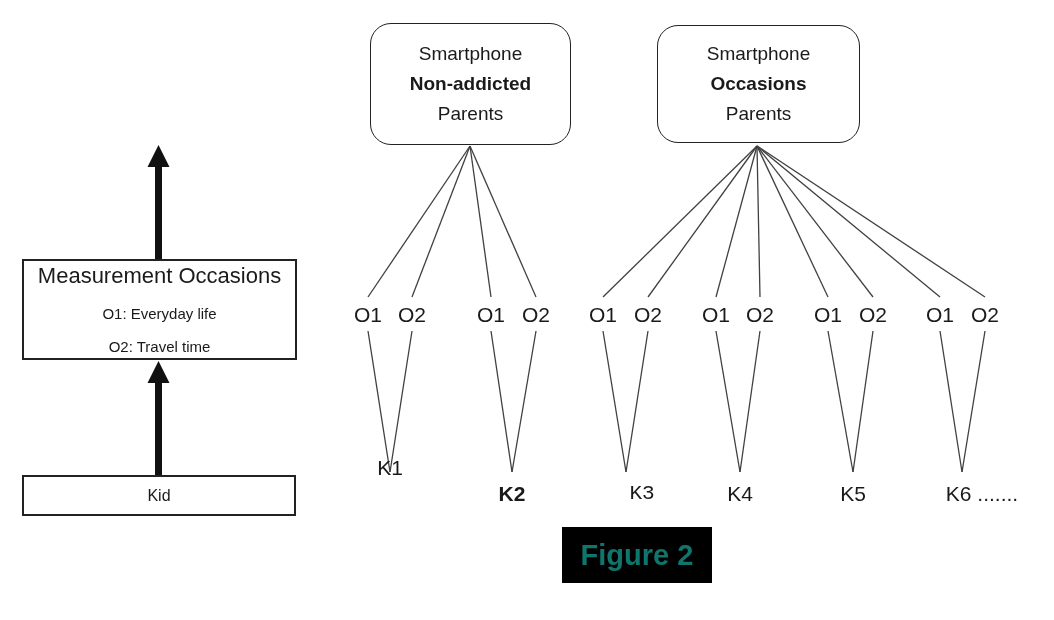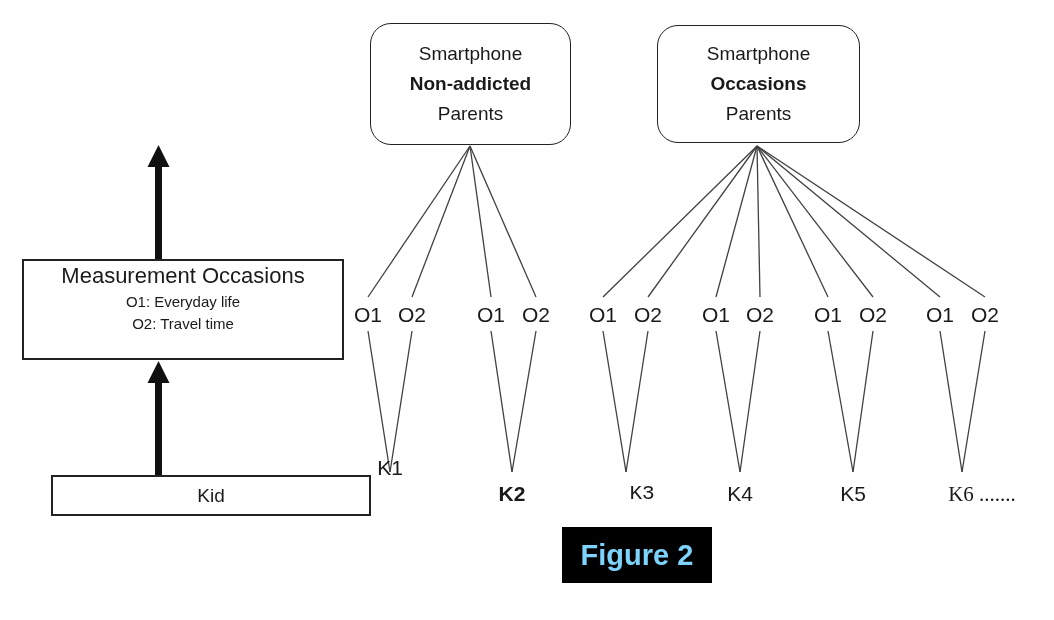--- a/index.html
+++ b/index.html
@@ -21,24 +21,24 @@
     position: absolute;
     border: 2px solid #222222;
     background: #ffffff;
     display: flex;
     align-items: center;
     justify-content: center;
     text-align: center;
     box-sizing: border-box;
   }
   #parent-box  { left: 22px; top: 103px; width: 274px; height: 41px; font-size: 21px; }
-  #kid-box     { left: 22px; top: 475px; width: 320px; height: 41px; font-size: 19px; margin-left: 29px; }
+  #kid-box     { left: 22px; top: 475px; width: 274px; height: 41px; font-size: 16px; }
   #measurement-box {
-    left: 22px; top: 259px; width: 322px; height: 101px;
-    flex-direction: column; justify-content: flex-start;
+    left: 22px; top: 259px; width: 275px; height: 101px;
+    flex-direction: column; justify-content: space-between;
   }
   .m-title { font-size: 22px; line-height: 30px; }
   .m-sub   { font-size: 15px; line-height: 22px; }
   .rounded-box {
     position: absolute;
     border: 1.5px solid #222222;
     border-radius: 21px;
     background: #ffffff;
     display: flex;
     flex-direction: column;
@@ -56,21 +56,21 @@
     position: absolute;
     transform: translateX(-50%);
     font-size: 21px;
     white-space: nowrap;
     line-height: 24px;
   }
   .caption {
     position: absolute;
     left: 562px; top: 527px; width: 150px; height: 56px;
     background: #000000;
-    color: #7dd3fc;
+    color: #0f766e;
     font-size: 29px;
     font-weight: bold;
     display: flex;
     align-items: center;
     justify-content: center;
   }
 </style>
 </head>
 <body>
 
@@ -150,14 +150,14 @@
     <div class="o-label" style="left: 648px; top: 303px;">O2</div>
     <div class="k-label" style="left: 642px; top: 482px; font-family: Liberation Mono, monospace;">K3</div>
     <div class="o-label" style="left: 716px; top: 303px;">O1</div>
     <div class="o-label" style="left: 760px; top: 303px;">O2</div>
     <div class="k-label" style="left: 740px; top: 482px;">K4</div>
     <div class="o-label" style="left: 828px; top: 303px;">O1</div>
     <div class="o-label" style="left: 873px; top: 303px;">O2</div>
     <div class="k-label" style="left: 853px; top: 482px;">K5</div>
     <div class="o-label" style="left: 940px; top: 303px;">O1</div>
     <div class="o-label" style="left: 985px; top: 303px;">O2</div>
-    <div class="k-label" style="left: 982px; top: 482px; font-family: Liberation Serif, serif;">K6 .......</div>
+    <div class="k-label" style="left: 982px; top: 482px;">K6 .......</div>
   </div>
 
 </body></html>

